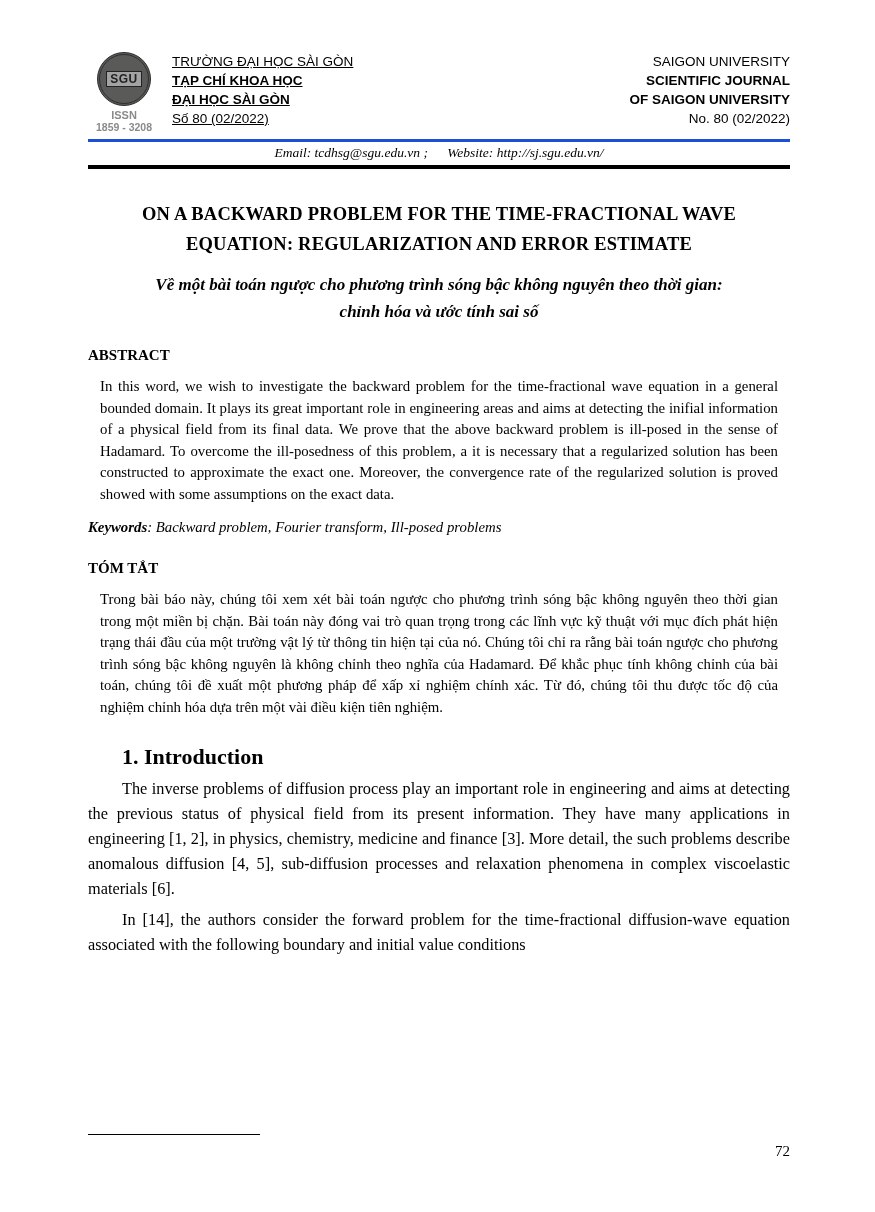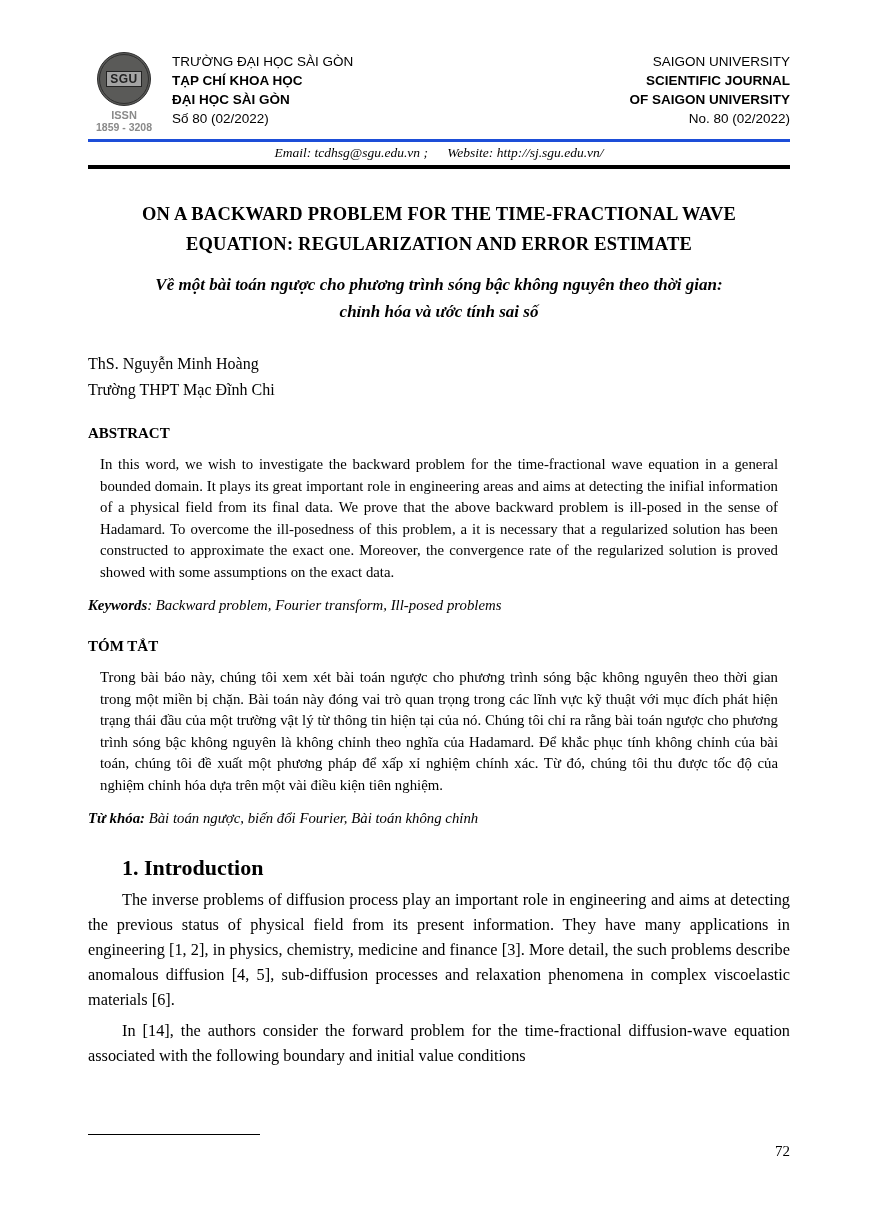--- a/index.html
+++ b/index.html
@@ -36,21 +36,21 @@
   .issn-label, .issn-number {
     font-family:"Liberation Sans", sans-serif;
     color:#8a8a8a; font-weight:bold;
   }
   .issn-label { font-size:11px; margin-top:3px; }
   .issn-number { font-size:10.5px; }
 
   .header-left {
     margin-left:12px;
     font-family:"Liberation Sans", sans-serif;
-    font-size:13.5px; line-height:19px;
+    font-size:13.5px; line-height:19px;text-decoration:underline;
   }
   .header-right {
     margin-left:auto; text-align:right;
     font-family:"Liberation Sans", sans-serif;
     font-size:13.5px; line-height:19px;
   }
   .hl-bold { font-weight:bold; }
 
   .contact-bar {
     margin-top:6px;
@@ -169,36 +169,29 @@
   <h1 class="title-en">
     <span>ON A BACKWARD PROBLEM FOR THE TIME-FRACTIONAL WAVE</span>
     <span>EQUATION: REGULARIZATION AND ERROR ESTIMATE</span>
   </h1>
 
   <h2 class="title-vi">
     <span>Về một bài toán ngược cho phương trình sóng bậc không nguyên theo thời gian:</span>
     <span>chỉnh hóa và ước tính sai số</span>
   </h2>
 
-  <div class="author-block">
-    <div class="author-line">ThS. Nguyễn Minh Hoàng</div>
-    <div class="affil-line">Trường THPT Mạc Đĩnh Chi</div>
-  </div>
 
   <div class="section-heading">ABSTRACT</div>
   <p class="body-par">In this word, we wish to investigate the backward problem for the time-fractional wave equation in a general bounded domain. It plays its great important role in engineering areas and aims at detecting the inifial information of a physical field from its final data. We prove that the above backward problem is ill-posed in the sense of Hadamard. To overcome the ill-posedness of this problem, a it is necessary that a regularized solution has been constructed to approximate the exact one. Moreover, the convergence rate of the regularized solution is proved showed with some assumptions on the exact data.</p>
   <div class="kw-line">
     <span class="kw-label">Keywords</span><span>: Backward problem, Fourier transform, Ill-posed problems</span>
   </div>
 
   <div class="section-heading">TÓM TẮT</div>
   <p class="body-par">Trong bài báo này, chúng tôi xem xét bài toán ngược cho phương trình sóng bậc không nguyên theo thời gian trong một miền bị chặn. Bài toán này đóng vai trò quan trọng trong các lĩnh vực kỹ thuật với mục đích phát hiện trạng thái đầu của một trường vật lý từ thông tin hiện tại của nó. Chúng tôi chỉ ra rằng bài toán ngược cho phương trình sóng bậc không nguyên là không chỉnh theo nghĩa của Hadamard. Để khắc phục tính không chỉnh của bài toán, chúng tôi đề xuất một phương pháp để xấp xỉ nghiệm chính xác. Từ đó, chúng tôi thu được tốc độ của nghiệm chỉnh hóa dựa trên một vài điều kiện tiên nghiệm.</p>
-  <div class="kw-line">
-    <span class="kw-label">Từ khóa:</span><span> Bài toán ngược, biến đổi Fourier, Bài toán không chỉnh</span>
-  </div>
 
   <div class="intro-heading">1. Introduction</div>
   <p class="intro-par">The inverse problems of diffusion process play an important role in engineering and aims at detecting the previous status of physical field from its present information. They have many applications in engineering [1, 2], in physics, chemistry, medicine and finance [3]. More detail, the such problems describe anomalous diffusion [4, 5], sub-diffusion processes and relaxation phenomena in complex viscoelastic materials [6].</p>
   <p class="intro-par">In [14], the authors consider the forward problem for the time-fractional diffusion-wave equation associated with the following boundary and initial value conditions</p>
 
   <div class="footnote">
     <hr class="footnote-rule">
     <div class="page-number">72</div>
   </div>
 

